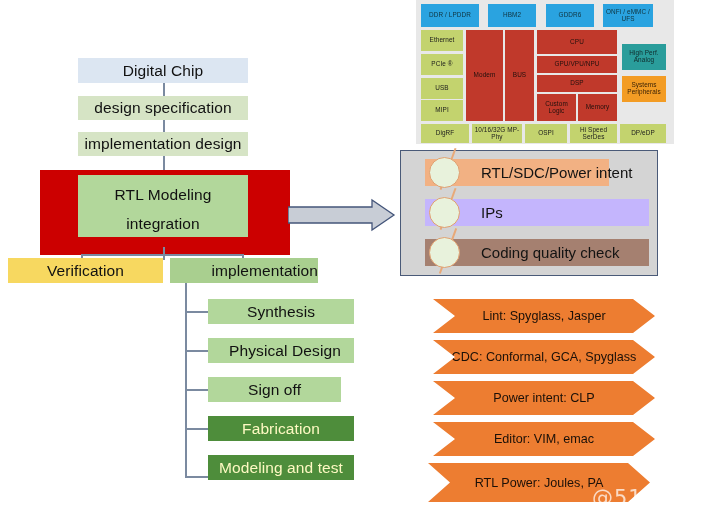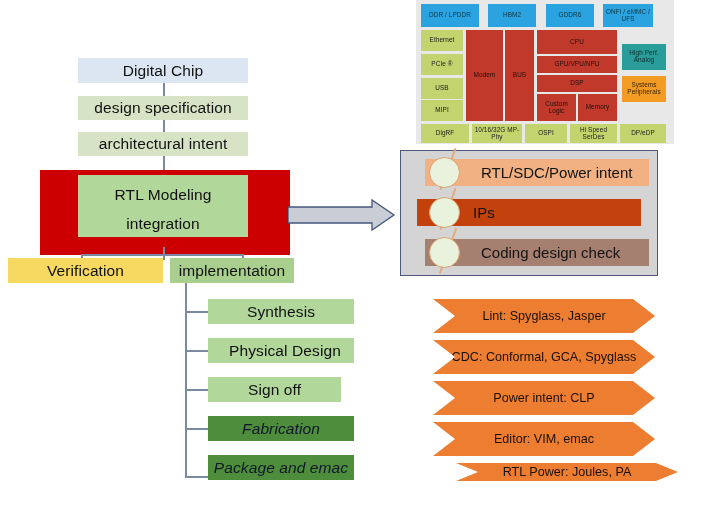--- a/index.html
+++ b/index.html
@@ -28,21 +28,21 @@
     text-align: center;
     font-size: 15.5px;
     color: #111111;
     white-space: nowrap;
     letter-spacing: .1px;
   }
   .box-blue   { background: #dce6f2; }
   .box-green  { background: #d6e4c5; }
   .box-green2 { background: #a9cf8f; }
   .box-green3 { background: #b2d79b; }
-  .box-darkgreen { background: #4e8d3b; color: #0f172a; font-style: italic; }
+  .box-darkgreen { background: #4e8d3b; color: #fef9c3; }
   .box-yellow { background: #f7d860; }
   .box-red    { background: #cc0000; }
 
   
   .vline { background: #7b8aa0; width: 1.5px; }
   .hline { background: #7b8aa0; height: 1.5px; }
 
   
   .bigarrow { filter: none; }
 
@@ -125,21 +125,21 @@
 
   <div class="abs flowbox box-blue" style="left:78px; top:58px; width:170px; height:25px;">
     <span>Digital Chip</span>
   </div>
 
   <div class="abs flowbox box-green" style="left:78px; top:96px; width:170px; height:24px;">
     <span>design specification</span>
   </div>
 
   <div class="abs flowbox box-green" style="left:78px; top:132px; width:170px; height:24px;">
-    <span>architectural intent</span>
+    <span>implementation design</span>
   </div>
 
   <div class="abs box-red" style="left:40px; top:170px; width:250px; height:85px;"></div>
 
   <div class="abs flowbox box-green3" style="left:78px; top:175px; width:170px; height:40px;">
     <span>RTL Modeling</span>
   </div>
 
   <div class="abs flowbox box-green3" style="left:78px; top:211px; width:170px; height:26px;">
     <span>integration</span>
@@ -147,21 +147,21 @@
 
   <div class="abs hline" style="left:81px; top:254px; width:162px;"></div>
   <div class="abs vline" style="left:81px; top:254px; height:6px;"></div>
   <div class="abs vline" style="left:163px; top:247px; height:13px;"></div>
   <div class="abs vline" style="left:242px; top:254px; height:6px;"></div>
 
   <div class="abs flowbox box-yellow" style="left:8px; top:258px; width:155px; height:25px;">
     <span>Verification</span>
   </div>
 
-  <div class="abs flowbox box-green2" style="left:170px; top:258px; width:124px; height:25px;">
+  <div class="abs flowbox box-green2" style="left:170px; top:258px; width:148px; height:25px;justify-content:flex-end;">
     <span>implementation</span>
   </div>
 
   <div class="abs vline" style="left:185px; top:283px; height:193px;"></div>
 
   <div class="abs hline" style="left:185px; top:311px; width:23px;"></div>
   <div class="abs flowbox box-green3" style="left:208px; top:299px; width:146px; height:25px;">
     <span>Synthesis</span>
   </div>
 
@@ -175,21 +175,21 @@
     <span>Sign off</span>
   </div>
 
   <div class="abs hline" style="left:185px; top:428px; width:23px;"></div>
   <div class="abs flowbox box-darkgreen" style="left:208px; top:416px; width:146px; height:25px;">
     <span>Fabrication</span>
   </div>
 
   <div class="abs hline" style="left:185px; top:476px; width:23px;"></div>
   <div class="abs flowbox box-darkgreen" style="left:208px; top:455px; width:146px; height:25px;">
-    <span>Package and emac</span>
+    <span>Modeling and test</span>
   </div>
 
   <svg class="abs bigarrow" style="left:288px; top:198px;" width="108" height="34" viewBox="0 0 108 34">
     <polygon points="0,9 84,9 84,2 106,17 84,32 84,25 0,25" fill="#c8cdd6" stroke="#44557a" stroke-width="1.3"></polygon>
   </svg>
 
   <div class="abs" id="soc-panel" style="left:416px; top:0px; width:258px; height:144px;">
 
     <div class="abs soc soc-blue" style="left:5px; top:4px; width:58px; height:23px;">
       <span>DDR / LPDDR</span>
@@ -263,48 +263,48 @@
       <span>DP/eDP</span>
     </div>
   </div>
 
   <div class="abs" id="intent-panel" style="left:400px; top:150px; width:258px; height:126px;">
 
     <div class="abs intent-diag" style="left:46px; top:-4px; height:44px; transform:rotate(20deg);"></div>
     <div class="abs intent-diag" style="left:46px; top:36px; height:44px; transform:rotate(20deg);"></div>
     <div class="abs intent-diag" style="left:46px; top:76px; height:48px; transform:rotate(20deg);"></div>
 
-    <div class="abs intent-bar" style="left:24px; top:8px; width:224px; height:27px; background:#f2b183;">
+    <div class="abs intent-bar" style="left:24px; top:8px; width:184px; height:27px; background:#f2b183;">
       <span>RTL/SDC/Power intent</span>
     </div>
-    <div class="abs intent-bar" style="left:16px; top:48px; width:224px; height:27px; background:#c2410c;">
+    <div class="abs intent-bar" style="left:24px; top:48px; width:224px; height:27px; background:#c4b5fd;">
       <span>IPs</span>
     </div>
     <div class="abs intent-bar" style="left:24px; top:88px; width:224px; height:27px; background:#a58070;">
-      <span>Coding design check</span>
+      <span>Coding quality check</span>
     </div>
 
     <div class="abs intent-circle" style="left:28px; top:6px; width:31px; height:31px;"></div>
     <div class="abs intent-circle" style="left:28px; top:46px; width:31px; height:31px;"></div>
     <div class="abs intent-circle" style="left:28px; top:86px; width:31px; height:31px;"></div>
   </div>
 
   <div class="abs chev" style="left:433px; top:299px; width:222px; height:34px;">
     <span>Lint: Spyglass, Jasper</span>
   </div>
   <div class="abs chev" style="left:433px; top:340px; width:222px; height:34px;">
     <span>CDC: Conformal, GCA, Spyglass</span>
   </div>
   <div class="abs chev" style="left:433px; top:381px; width:222px; height:34px;">
     <span>Power intent: CLP</span>
   </div>
   <div class="abs chev" style="left:433px; top:422px; width:222px; height:34px;">
     <span>Editor: VIM, emac</span>
   </div>
-  <div class="abs chev" style="left:456px; top:463px; width:222px; height:18px;">
+  <div class="abs chev" style="left:428px; top:463px; width:222px; height:39px;">
     <span>RTL Power: Joules, PA</span>
   </div>
 
   <div class="abs" id="watermark" style="left:592px; top:484px;">
     <span>@51CTO博客</span>
   </div>
 
 </div>
 
 </body></html>

